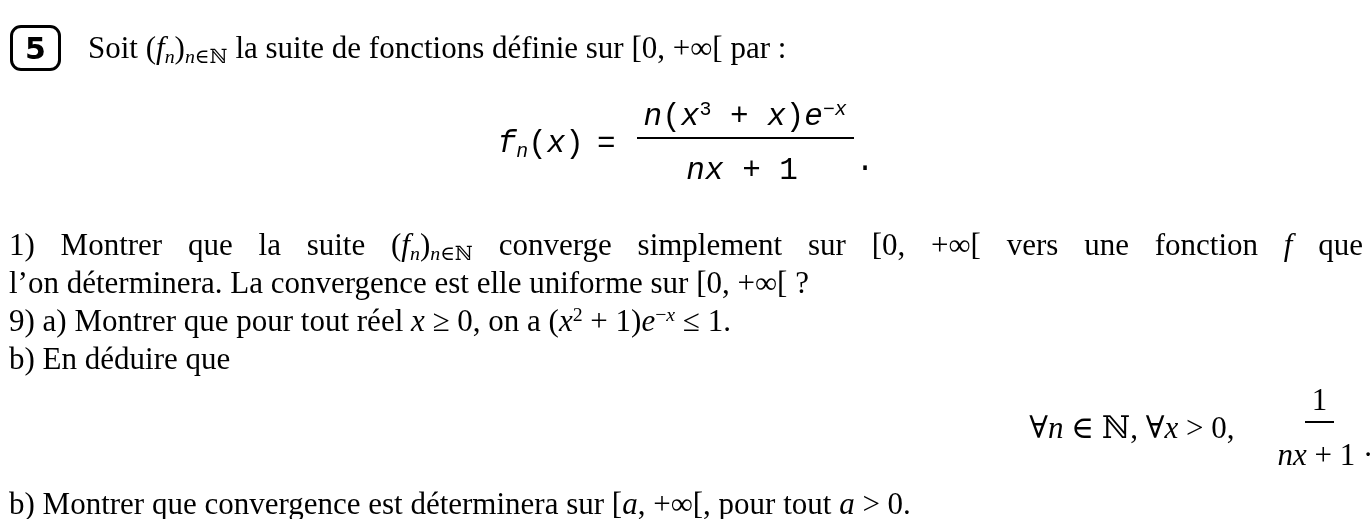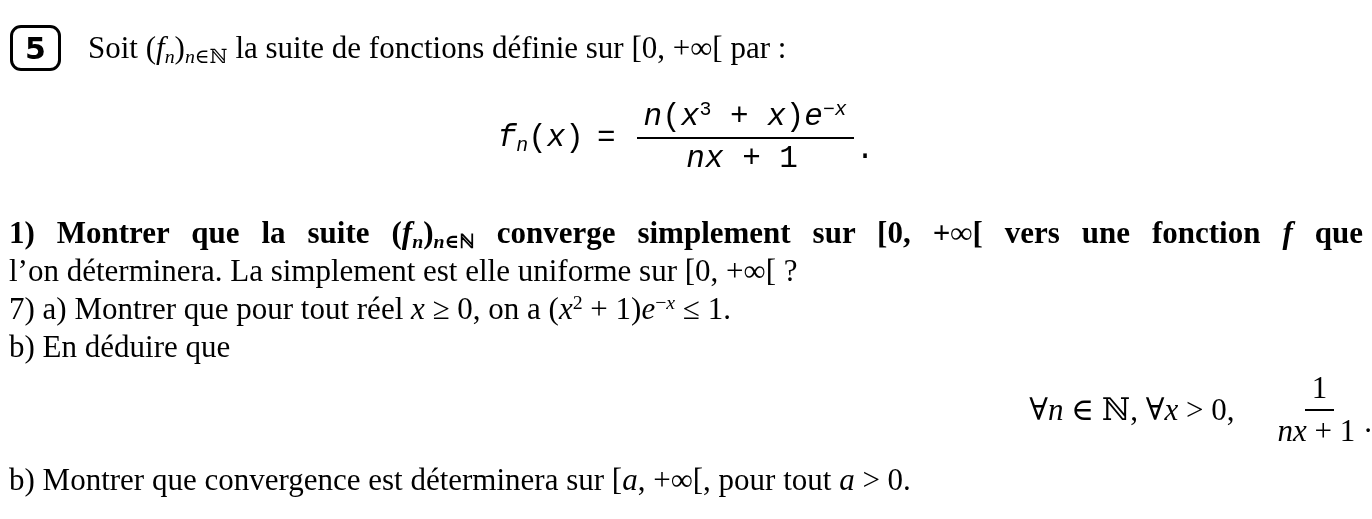--- a/index.html
+++ b/index.html
@@ -49,29 +49,29 @@
   .eq-def { margin-top: 28px; font-family: Liberation Mono, monospace; }
   .eq-ineq { margin-top: 4px; justify-content: flex-end; }
   .frac {
     display: inline-flex;
     flex-direction: column;
     align-items: center;
     text-align: center;
     margin: 0 2px;
   }
   .frac .num { display: block; padding: 0 7px 3px 7px; border-bottom: 2.5px solid #000000; margin-left: 6px; }
-  .frac .den { display: block; padding: 2px 7px 0 7px; }
+  .frac .den { display: block; padding: 14px 7px 0 7px; }
   .eqsign { margin: 0 13px; }
   .end-period { align-self: flex-end; padding-bottom: 9px; }
   .quad { display: inline-block; width: 34px; }
 
   
   .body-text { margin: 38px 9px 0 9px; line-height: 38px; }
   .tline { line-height: 38px; }
-  .jline { text-align: justify; text-align-last: justify; font-weight: bold; }
+  .jline { text-align: justify; text-align-last: justify; }
   .last-line { margin: 12px 9px 0 9px; line-height: 38px; }
 </style>
 </head>
 <body>
 
 <div class="page">
 
   <div class="header">
     <span class="exnum-box">
         <span>5</span>
@@ -83,22 +83,22 @@
     <span><span class="mi">f</span><sub class="mi">n</sub><span>(</span><span class="mi">x</span><span>)</span><span class="eqsign">=</span></span>
     <span class="frac">
       <span class="num"><span class="mi">n</span><span>(</span><span class="mi">x</span><sup>3</sup><span> + </span><span class="mi">x</span><span>)</span><span class="mi">e</span><sup><span>−</span><span class="mi">x</span></sup></span>
       <span class="den"><span class="mi">nx</span><span> + 1</span></span>
     </span>
     <span class="end-period">.</span>
   </div>
 
   <div class="body-text">
     <div class="tline jline"><span>1) Montrer que la suite (</span><span class="mi">f</span><sub class="mi">n</sub><span>)</span><sub><span class="mi">n</span><span>∈ℕ</span></sub><span> converge simplement sur [0, +∞[ vers une fonction </span><span class="mi">f</span><span> que</span></div>
-    <div class="tline">l’on déterminera. La simplement est elle uniforme sur [0, +∞[ ?</div>
-    <div class="tline"><span>7) a) Montrer que pour tout réel </span><span class="mi">x</span><span> ≥ 0, on a (</span><span class="mi">x</span><sup>2</sup><span> + 1)</span><span class="mi">e</span><sup><span>−</span><span class="mi">x</span></sup><span> ≤ 1.</span></div>
+    <div class="tline">l’on déterminera. La convergence est elle uniforme sur [0, +∞[ ?</div>
+    <div class="tline"><span>9) a) Montrer que pour tout réel </span><span class="mi">x</span><span> ≥ 0, on a (</span><span class="mi">x</span><sup>2</sup><span> + 1)</span><span class="mi">e</span><sup><span>−</span><span class="mi">x</span></sup><span> ≤ 1.</span></div>
     <div class="tline">b) En déduire que</div>
   </div>
 
   <div class="displaymath eq-ineq">
     <span><span>∀</span><span class="mi">n</span><span> ∈ ℕ, </span><span>∀</span><span class="mi">x</span><span> &gt; 0,</span></span>
     <span class="quad"></span>
     <span class="frac">
       <span class="num">1</span>
       <span class="den"><span class="mi">nx</span><span> + 1</span></span>
     </span>

